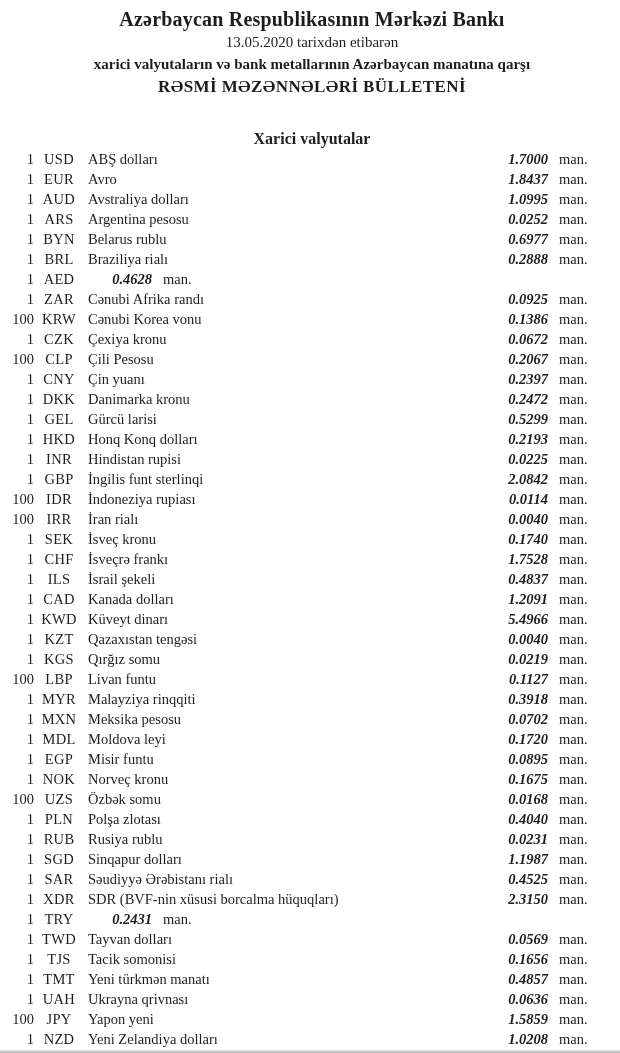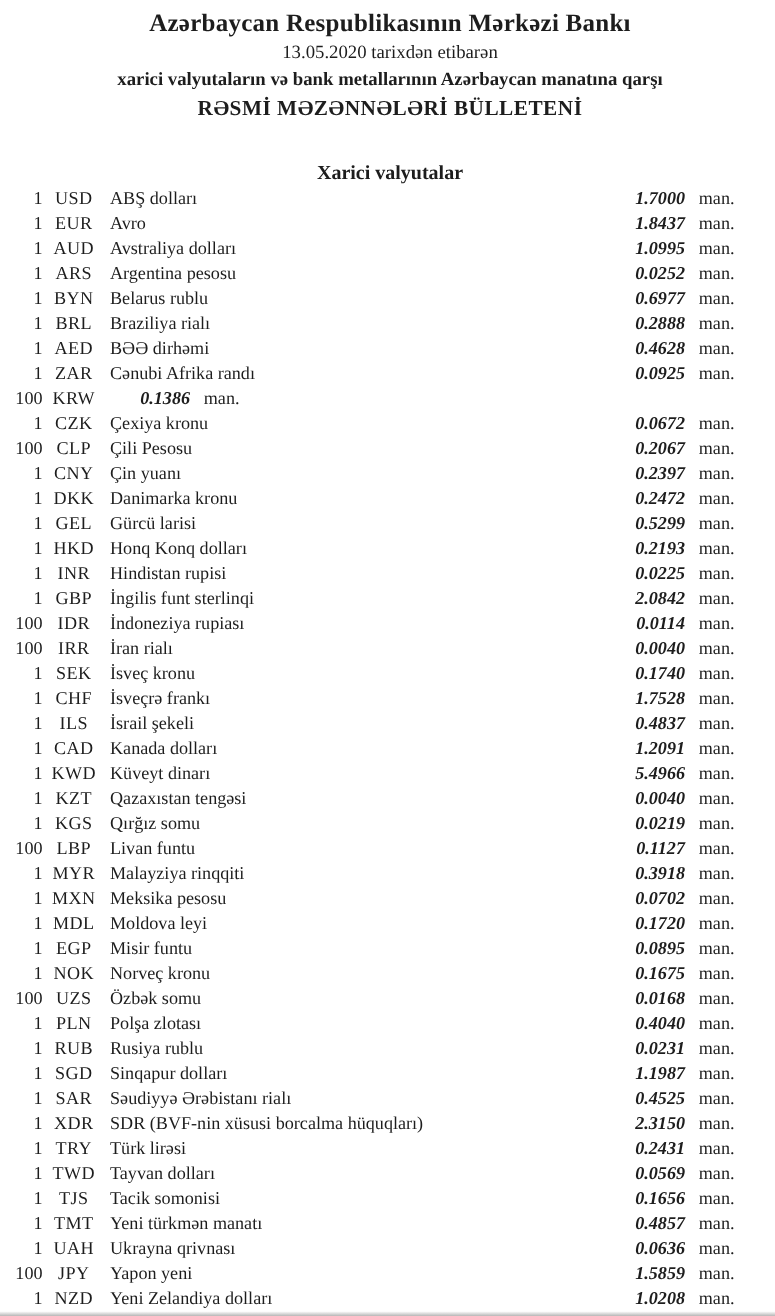--- a/index.html
+++ b/index.html
@@ -148,34 +148,34 @@
     <div class="row">
     <span class="qty">1</span>
     <span class="code">BRL</span>
     <span class="name">Braziliya rialı</span>
     <span class="rate">0.2888</span>
     <span class="unit">man.</span>
   </div>
     <div class="row">
     <span class="qty">1</span>
     <span class="code">AED</span>
-    <span class="name">BƏƏ dirhəmi</span>
     <span class="rate">0.4628</span>
     <span class="unit">man.</span>
   </div>
     <div class="row">
     <span class="qty">1</span>
     <span class="code">ZAR</span>
     <span class="name">Cənubi Afrika randı</span>
     <span class="rate">0.0925</span>
     <span class="unit">man.</span>
   </div>
     <div class="row">
     <span class="qty">100</span>
     <span class="code">KRW</span>
+    <span class="name">Cənubi Korea vonu</span>
     <span class="rate">0.1386</span>
     <span class="unit">man.</span>
   </div>
     <div class="row">
     <span class="qty">1</span>
     <span class="code">CZK</span>
     <span class="name">Çexiya kronu</span>
     <span class="rate">0.0672</span>
     <span class="unit">man.</span>
   </div>
@@ -371,21 +371,20 @@
     <div class="row">
     <span class="qty">1</span>
     <span class="code">XDR</span>
     <span class="name">SDR (BVF-nin xüsusi borcalma hüquqları)</span>
     <span class="rate">2.3150</span>
     <span class="unit">man.</span>
   </div>
     <div class="row">
     <span class="qty">1</span>
     <span class="code">TRY</span>
-    <span class="name">Türk lirəsi</span>
     <span class="rate">0.2431</span>
     <span class="unit">man.</span>
   </div>
     <div class="row">
     <span class="qty">1</span>
     <span class="code">TWD</span>
     <span class="name">Tayvan dolları</span>
     <span class="rate">0.0569</span>
     <span class="unit">man.</span>
   </div>

